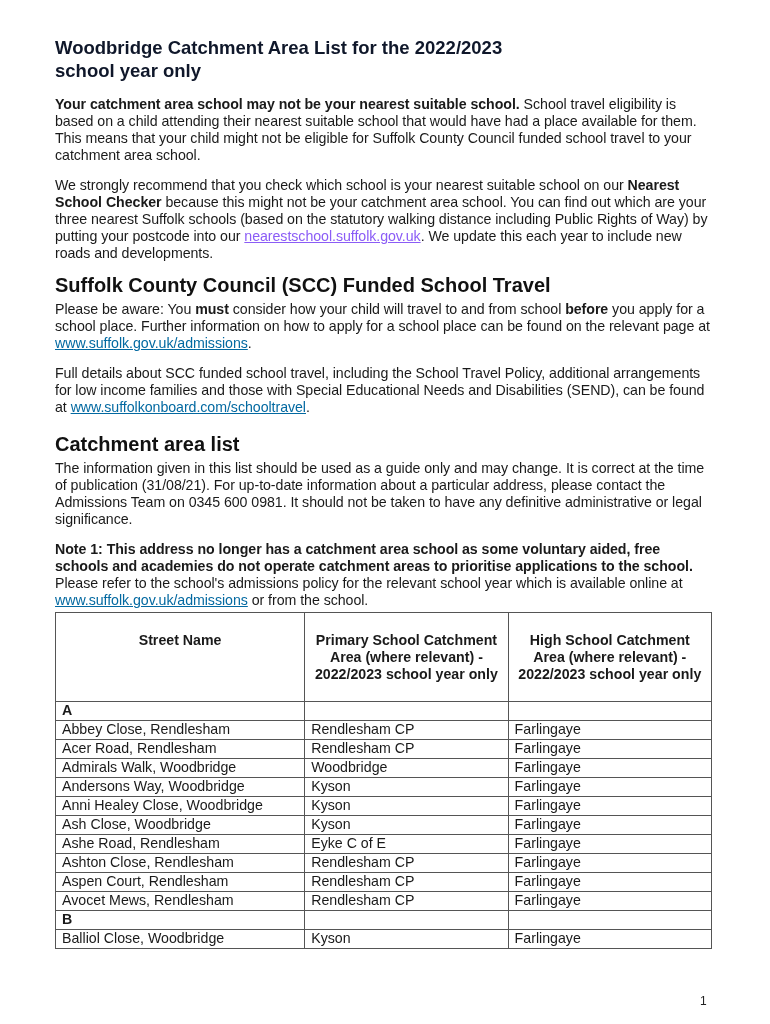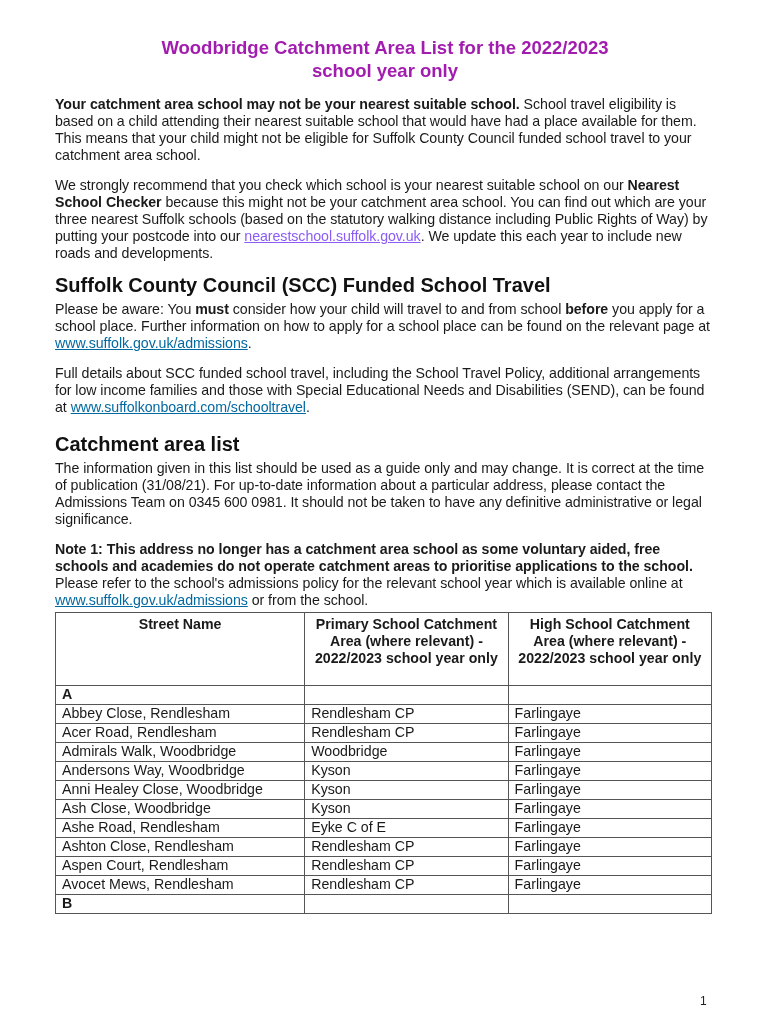--- a/index.html
+++ b/index.html
@@ -17,24 +17,24 @@
   }
   .page {
     position: absolute;
     left: 55px;
     top: 36px;
     width: 660px;
   }
   h1.doc-title {
     font-size: 18.5px;
     font-weight: bold;
-    text-align: center;
+    text-align: left;
     margin: 0 0 14px 0;
     line-height: 23px;
-    color: #a21caf;
+    color: #0f172a;
   }
   p {
     font-size: 14.2px;
     line-height: 17px;
     margin: 0 0 13px 0;
     letter-spacing: -0.05px;
   }
   h2 {
     font-size: 20px;
     font-weight: bold;
@@ -58,21 +58,21 @@
   }
   table.catchment th, table.catchment td {
     border: 1px solid #555;
     padding: 0 6px;
     vertical-align: top;
     line-height: 17px;
   }
   table.catchment th {
     font-weight: bold;
     text-align: center;
-    padding-top: 3px;
+    padding-top: 19px;
     padding-bottom: 1px;
     height: 68px;
   }
   table.catchment td {
     height: 18px;
     padding-top: 0;
     padding-bottom: 0;
   }
   .col1 { width: 237px; }
   .col2 { width: 191px; }
@@ -186,16 +186,21 @@
       <tr>
         <td>Avocet Mews, Rendlesham</td>
         <td>Rendlesham CP</td>
         <td>Farlingaye</td>
       </tr>
       <tr class="letter-row">
         <td>B</td>
         <td></td>
         <td></td>
       </tr>
+      <tr>
+        <td>Balliol Close, Woodbridge</td>
+        <td>Kyson</td>
+        <td>Farlingaye</td>
+      </tr>
     </tbody>
 </table>
 
 <div class="page-number">1</div>
 
 </body></html>

